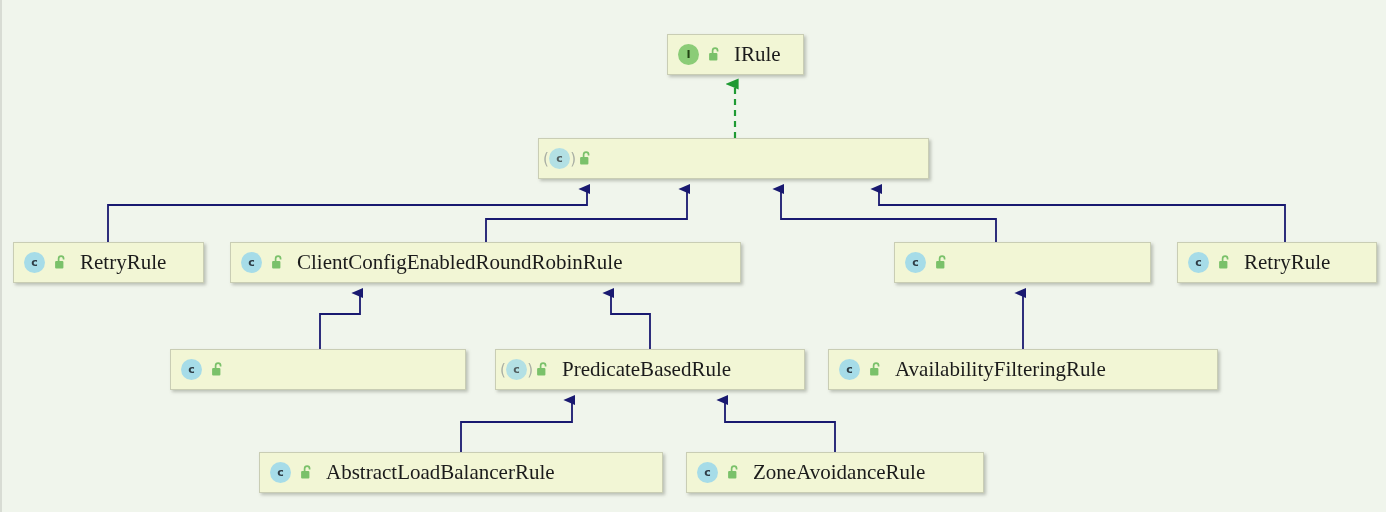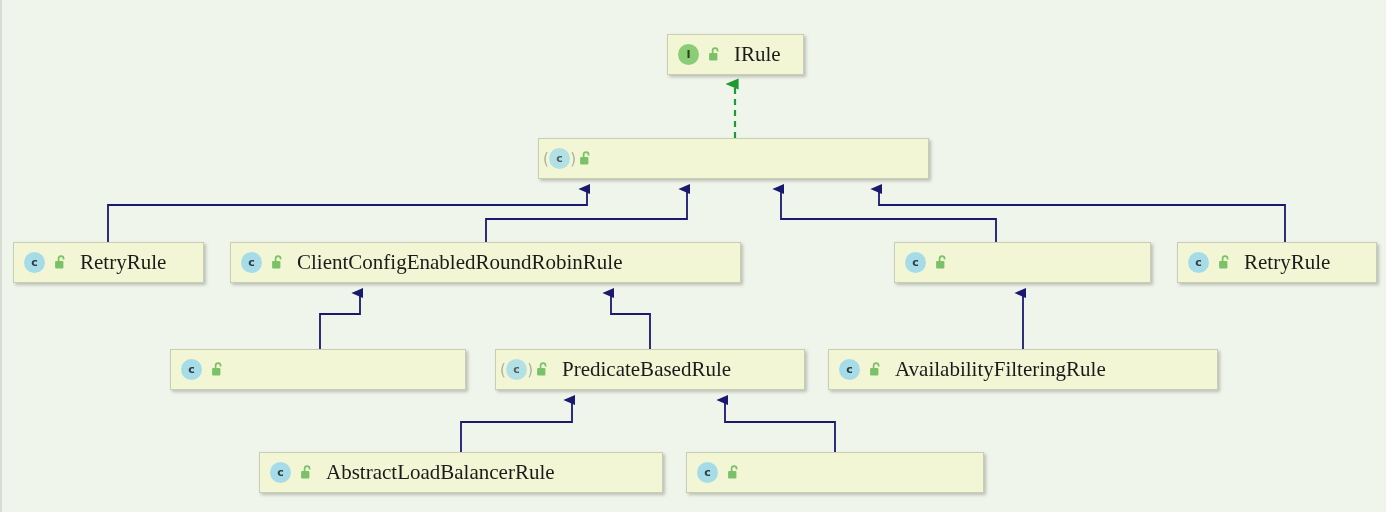--- a/index.html
+++ b/index.html
@@ -231,16 +231,17 @@
         <span class="node-label">AbstractLoadBalancerRule</span>
       </div>
       <div class="uml-node" style="left: 684px; top: 452px; width: 298px; height: 41px;">
         <span class="node-icons">
           <span class="type-badge kind-class">c</span>
           <svg viewBox="0 0 14 15" class="lock-icon">
             <path d="M4.6,6.2 L4.6,3.7 A2.5,2.5 0 0 1 9.6,3.7 L9.6,4.4" fill="none" stroke="#7ac16a" stroke-width="1.7"></path>
             <rect x="1.1" y="6.1" width="8.3" height="7.3" rx="1" fill="#7ac16a"></rect>
           </svg>
         </span>
+        <span class="node-label">ZoneAvoidanceRule</span>
       </div>
     </div>
 
 </div>
 
 </body></html>

